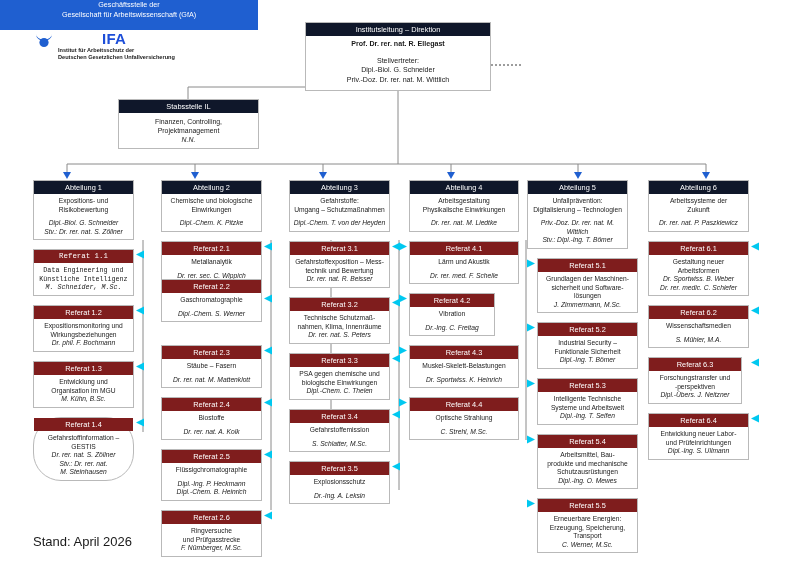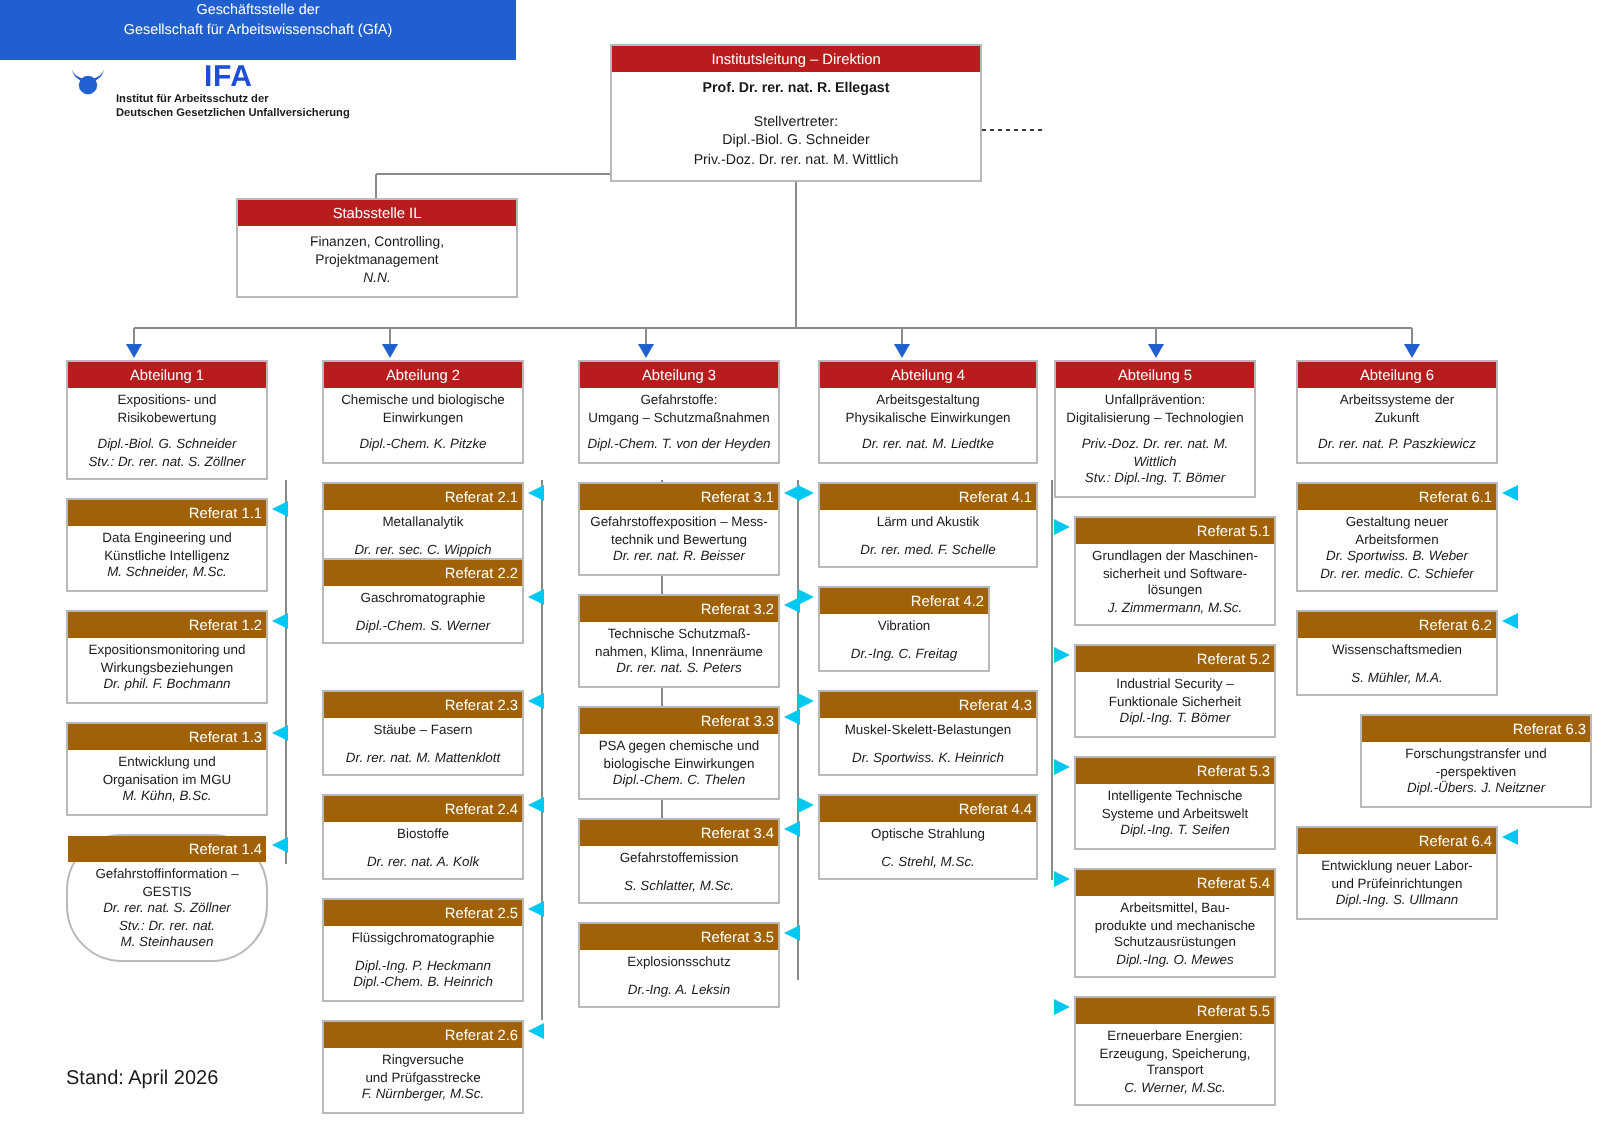--- a/index.html
+++ b/index.html
@@ -12,22 +12,22 @@
     color: #1a1a1a;
   }
   #chart { position:absolute; left:0; top:0; width:800px; height:566px; }
 
   
   .box { position:absolute; background:#ffffff; border:1px solid #b9b9b9; }
   .hdr {
     color:#ffffff; text-align:center; font-size:7.4px; line-height:11px;
     padding:1px 2px; white-space:nowrap; overflow:hidden;
   }
-  .hdr.blue { background:#b91c1c; }
-  .hdr.cyan { background:#a16207;text-align:right; }
+  .hdr.blue { background:#0f172a; }
+  .hdr.cyan { background:#7f1d1d; }
   .body {
     text-align:center; font-size:6.7px; line-height:8.6px;
     padding:3px 2px 3px 2px; color:#1a1a1a;
   }
   .body .it { font-style:italic; }
 
   
   #logo { position:absolute; left:34px; top:30px; width:230px; height:34px; }
   #logo .mark { position:absolute; left:0; top:2px; width:20px; height:18px; }
   #logo .ifa-text {
@@ -51,21 +51,21 @@
     display:flex; align-items:flex-start; justify-content:center;
   }
   #gfa .t { color:#fff; font-size:7.2px; line-height:9.5px; text-align:center; }
 
   #stabsstelle { left:118px; top:99px; width:141px; }
   #stabsstelle .body { font-size:6.9px; line-height:9px; padding:4px 2px 4px 2px; }
 
   
   #stand {
     position:absolute; left:33px; top:534px;
-    font-size:10px; color:#1a1a1a;
+    font-size:13px; color:#1a1a1a;
   }
 
   
   #lines { position:absolute; left:0; top:0; width:800px; height:566px; }
 </style>
 </head>
 <body>
 
 <div id="chart">
 
@@ -172,21 +172,21 @@
       <div class="box" style="left: 33px; top: 180px; width: 101px;">
         <div class="hdr blue">Abteilung 1</div>
         <div class="body">
           <div>Expositions- und</div>
           <div>Risikobewertung</div>
           <div style="height:5px"></div>
           <div class="it">Dipl.-Biol. G. Schneider</div>
           <div class="it">Stv.: Dr. rer. nat. S. Zöllner</div>
         </div>
       </div>
-      <div class="box" style="left: 33px; top: 249px; width: 101px;">
+      <div class="box" style="left: 33px; top: 249px; width: 101px; font-family: Liberation Mono, monospace;">
         <div class="hdr cyan">Referat 1.1</div>
         <div class="body">
           <div>Data Engineering und</div>
           <div>Künstliche Intelligenz</div>
           <div class="it">M. Schneider, M.Sc.</div>
         </div>
       </div>
       <div class="box" style="left: 33px; top: 305px; width: 101px;">
         <div class="hdr cyan">Referat 1.2</div>
         <div class="body">
@@ -433,21 +433,21 @@
         </div>
       </div>
       <div class="box" style="left: 648px; top: 305px; width: 101px;">
         <div class="hdr cyan">Referat 6.2</div>
         <div class="body">
           <div>Wissenschaftsmedien</div>
           <div style="height:5px"></div>
           <div class="it">S. Mühler, M.A.</div>
         </div>
       </div>
-      <div class="box" style="left: 680px; top: 357px; width: 116px;">
+      <div class="box" style="left: 648px; top: 357px; width: 94px;">
         <div class="hdr cyan">Referat 6.3</div>
         <div class="body">
           <div>Forschungstransfer und</div>
           <div>-perspektiven</div>
           <div class="it">Dipl.-Übers. J. Neitzner</div>
         </div>
       </div>
       <div class="box" style="left: 648px; top: 413px; width: 101px;">
         <div class="hdr cyan">Referat 6.4</div>
         <div class="body">

